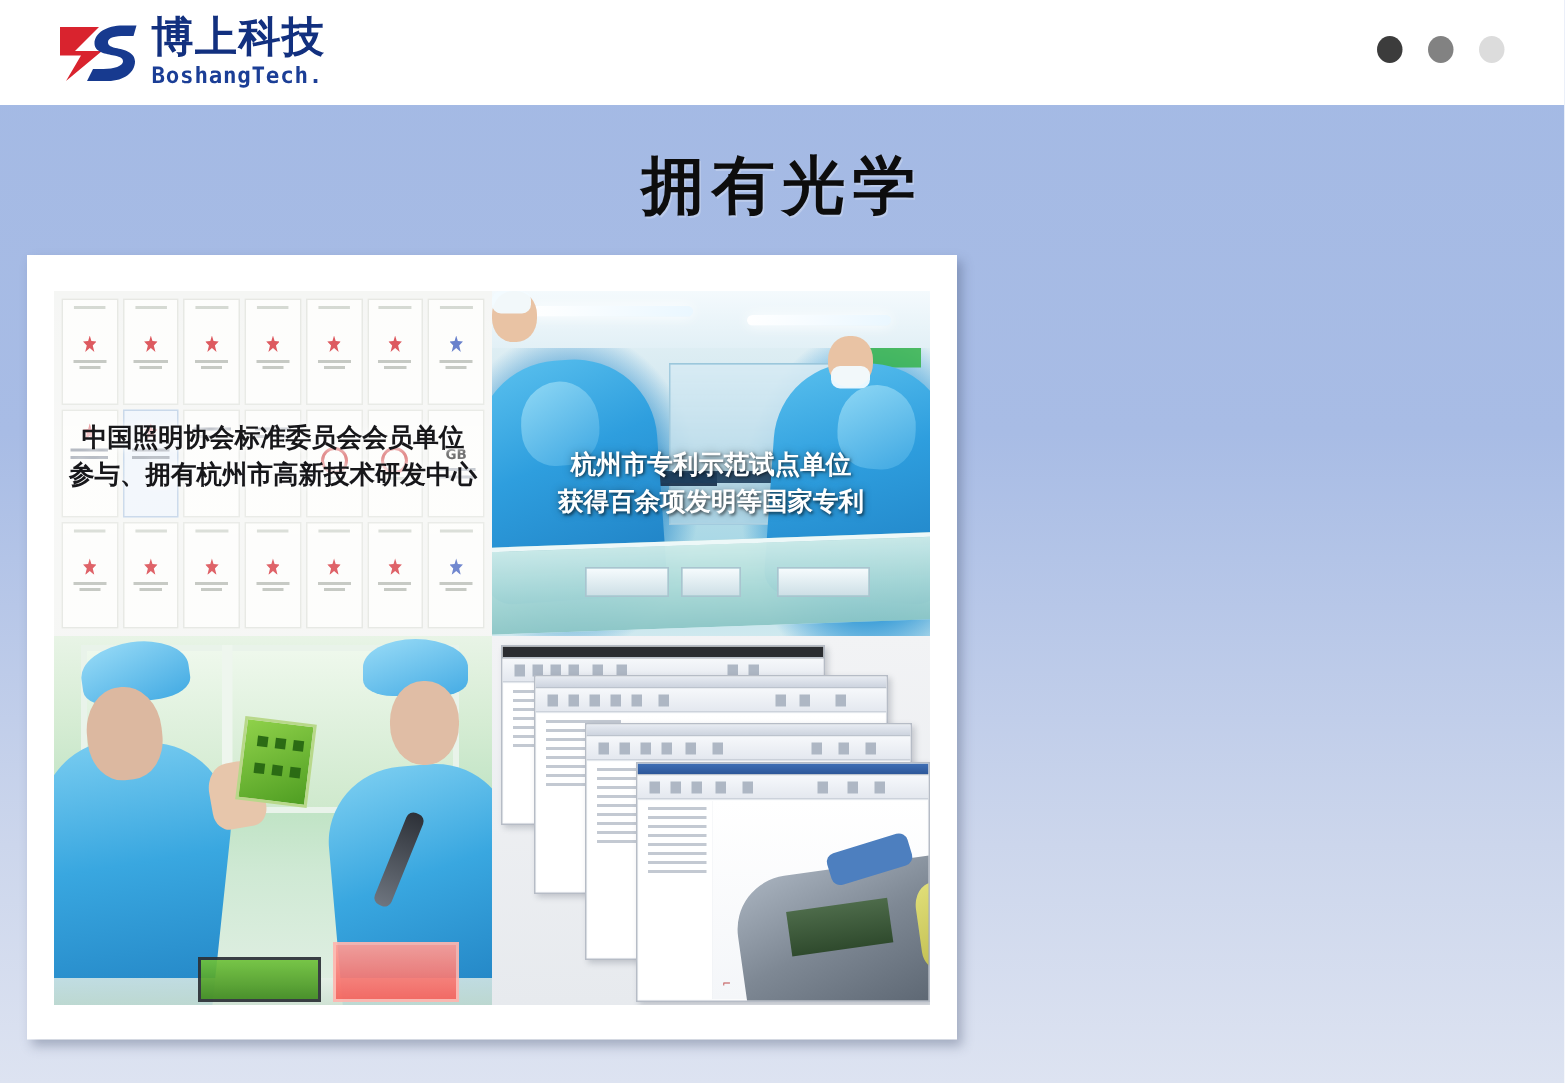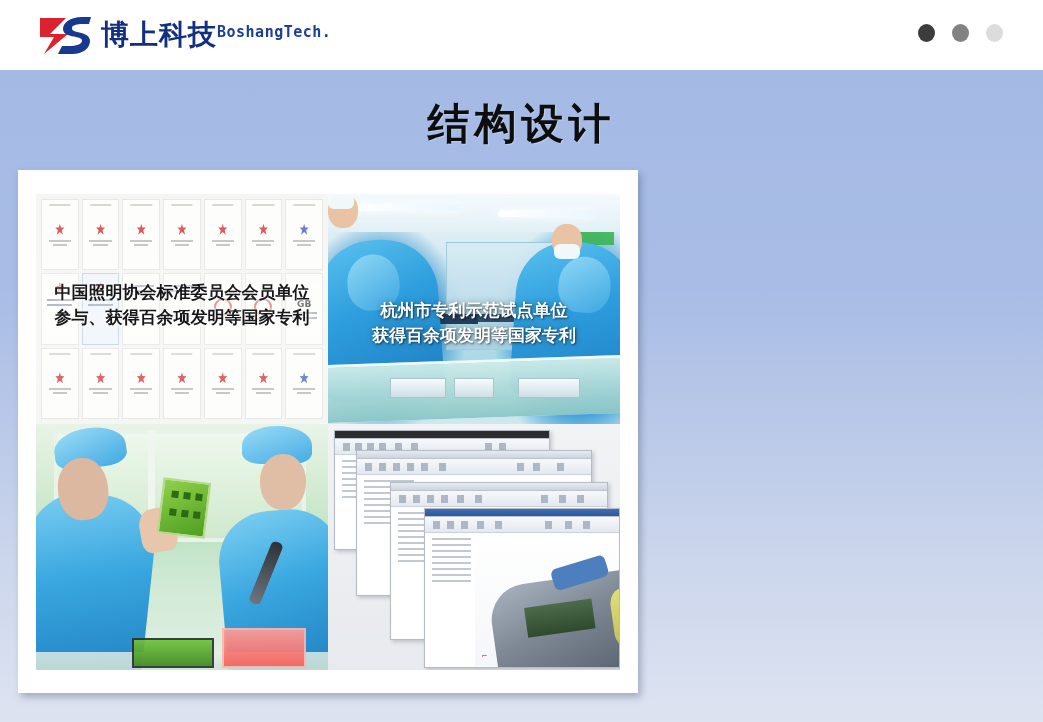--- a/index.html
+++ b/index.html
@@ -22,21 +22,21 @@
     width: 1043px; height: 70px;
     background: #ffffff;
     z-index: 20;
   }
   #logo-wrap {
     position: absolute; left: 38px; top: 11px;
     height: 48px; display: flex; align-items: center; gap: 9px;
   }
   #logo-mark { position: relative; width: 54px; height: 44px; }
   #logo-mark svg { position: absolute; left: 0; top: 0; }
-  #logo-text { display: flex; flex-direction: row; justify-content: center; }
+  #logo-text { display: flex; flex-direction: column; justify-content: center; }
   #logo-cn {
     font-family: "DejaVu Sans", "Liberation Sans", sans-serif;
     font-size: 28px; font-weight: bold; color: #12307f;
     letter-spacing: 1px; line-height: 1.0;
   }
   #logo-en {
     font-family: "DejaVu Sans Mono", "Liberation Mono", monospace;
     font-size: 15px; font-weight: bold; color: #1b3e96;
     letter-spacing: 0.5px; line-height: 1.15; margin-top: 3px;
   }
@@ -399,21 +399,21 @@
       </div>
     </div>
 
     <div id="header-dots">
       <span class="dot" style="background:#3c3c3c"></span>
       <span class="dot" style="background:#828282"></span>
       <span class="dot" style="background:#dcdcdc"></span>
     </div>
   </div>
 
-  <div id="slide-title">结构设计</div>
+  <div id="slide-title">拥有光学</div>
 
   <div id="gallery-card">
     <div id="gallery-grid">
 
       <div class="tile" id="tile-certs">
         <div id="cert-grid">
           <div class="cert">
               <span class="hdr"></span>
               <span class="emb"></span>
               <span class="ln"></span>
@@ -526,21 +526,21 @@
             </div>
           <div class="cert">
               <span class="hdr"></span>
               <span class="emb blue"></span>
               <span class="ln"></span>
               <span class="ln short"></span>
             </div>
         </div>
         <div id="certs-overlay"></div>
         <div class="tile-caption cap-dark" style="top: 86px;">中国照明协会标准委员会会员单位
-参与、获得百余项发明等国家专利</div>
+参与、拥有杭州市高新技术研发中心</div>
       </div>
 
       <div class="tile" id="tile-cleanroom">
         <div id="cr-ceiling"></div>
         <div id="cr-light1"></div>
         <div id="cr-light2"></div>
         <div id="cr-greensign"></div>
         <div id="cr-machine"></div>
         <div id="cr-arm"></div>
         <div id="cr-arm2"></div>

